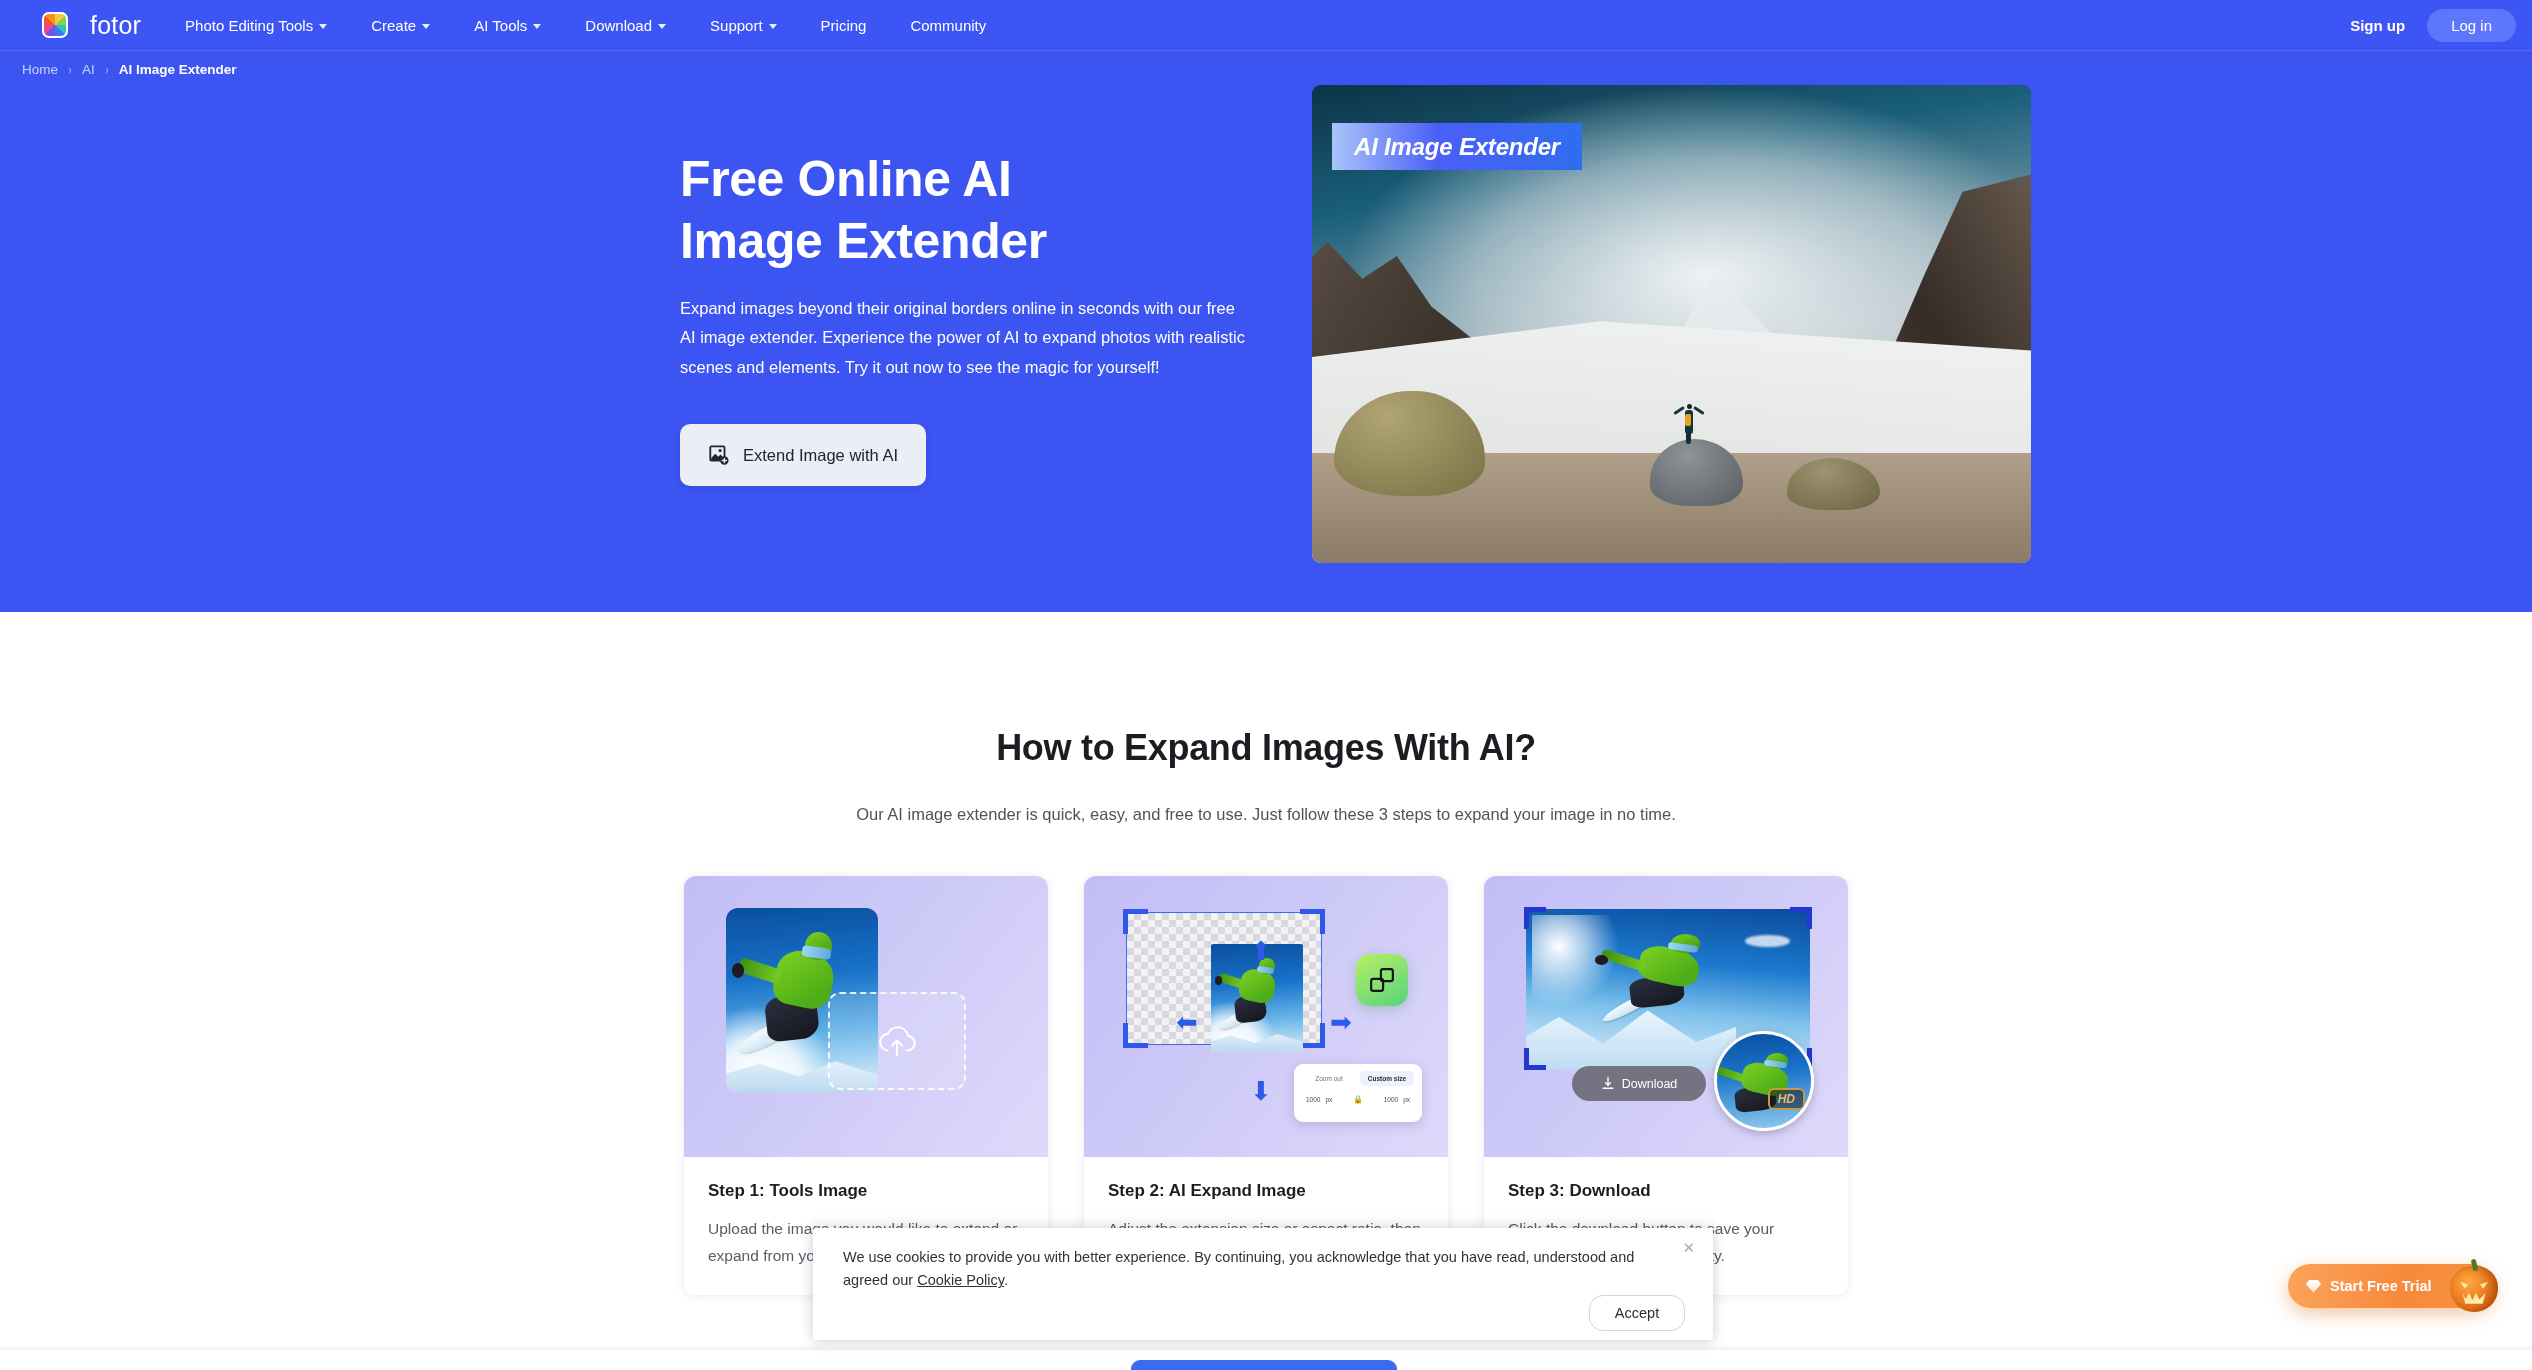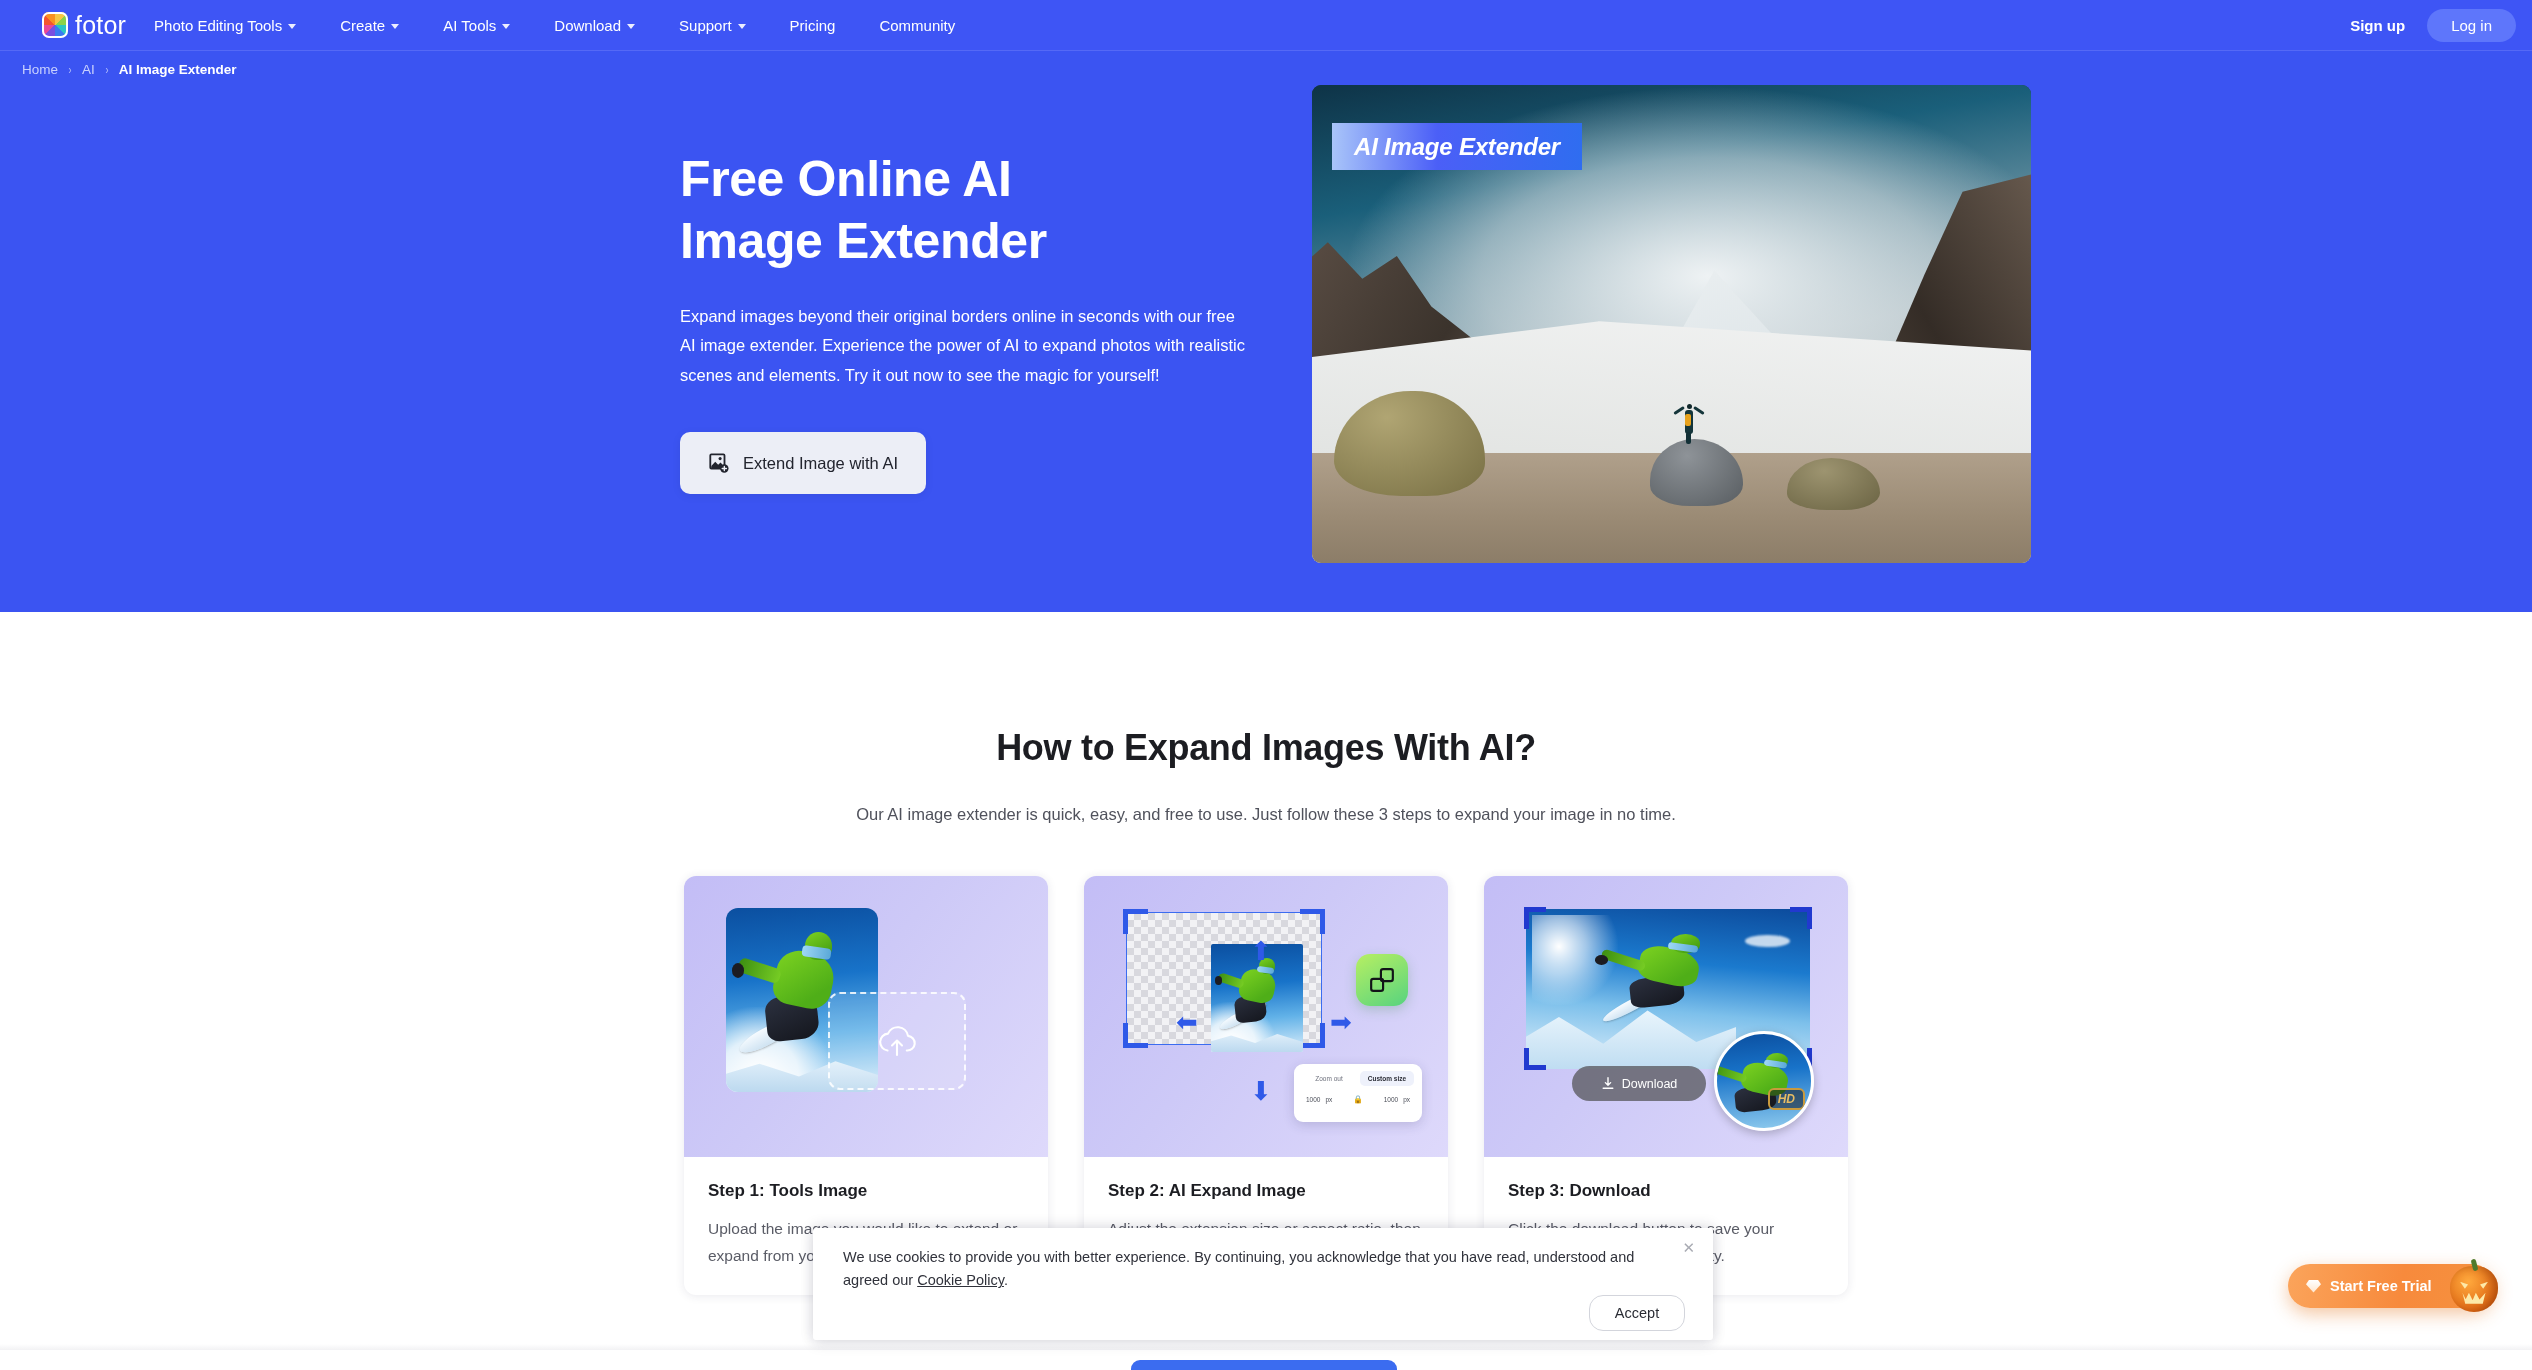--- a/index.html
+++ b/index.html
@@ -21,22 +21,22 @@
   
   .topnav {
     position: absolute; top: 0; left: 0;
     width: 2532px; height: 51px;
     background: #3e55f5;
     display: flex; align-items: center;
     border-bottom: 1px solid rgba(255,255,255,0.12);
   }
   .logo-wrap {
     display: flex; align-items: center;
-    margin-left: 18px; margin-right: 6px;
-    gap: 7px;
+    margin-left: 18px; margin-right: 22px;
+    gap: 22px;
     padding-left: 24px;
   }
   .logo-mark {
     width: 26px; height: 26px; border-radius: 7px;
     position: relative; overflow: hidden;
     background: conic-gradient(
       #f6c744 0deg 45deg,
       #8ad24a 45deg 90deg,
       #2bc4c4 90deg 135deg,
       #3a7bf0 135deg 180deg,
@@ -95,21 +95,21 @@
   .hero-left {
     position: absolute; left: 680px; top: 148px; width: 580px;
   }
   .hero-title {
     color: #ffffff; font-size: 50px; line-height: 1.24;
     font-weight: 700; letter-spacing: -0.4px;
     max-width: 440px;
   }
   .hero-desc {
     color: #ffffff; font-size: 16.5px; line-height: 1.78;
-    margin-top: 30px; max-width: 570px; font-weight: 400;
+    margin-top: 22px; max-width: 570px; font-weight: 400;
   }
   .hero-cta {
     margin-top: 42px;
     width: 246px; height: 62px;
     background: #eceef6; border-radius: 10px;
     display: flex; align-items: center; justify-content: center;
     gap: 13px; cursor: pointer;
     box-shadow: 0 2px 10px rgba(0,0,0,.07);
   }
   .hero-cta-label {

